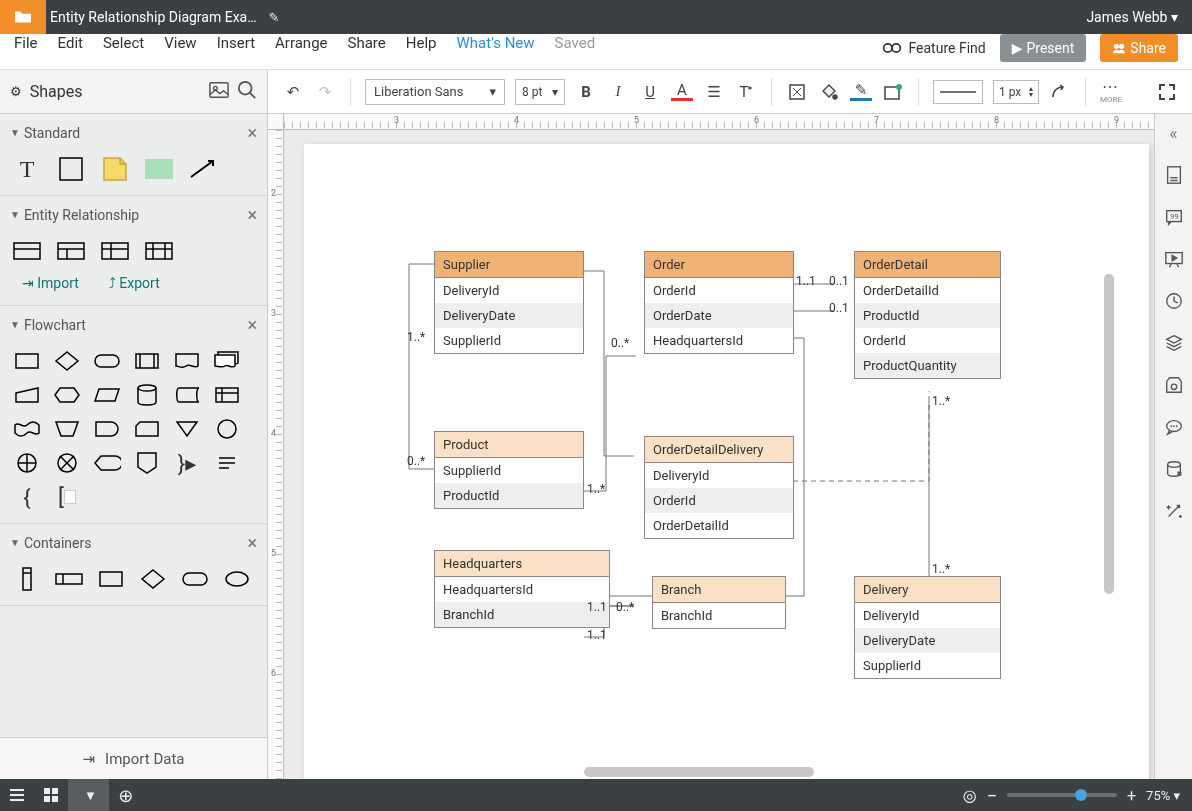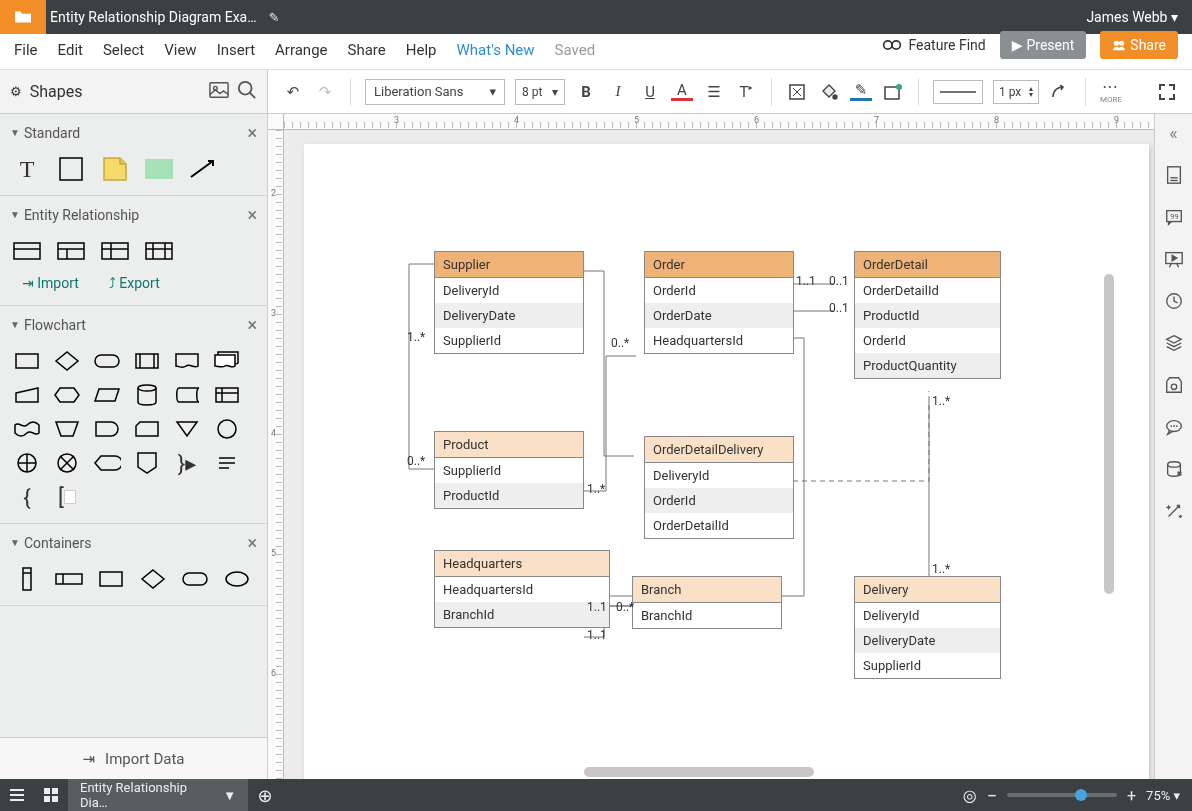--- a/index.html
+++ b/index.html
@@ -3,21 +3,21 @@
 <meta charset="utf-8">
 <style>
 *{box-sizing:border-box;margin:0;padding:0;font-family:-apple-system,BlinkMacSystemFont,"Segoe UI",Roboto,sans-serif}
 body{width:1192px;height:811px;overflow:hidden;background:#fff;font-size:13px;color:#333}
 .titlebar{height:34px;background:#3b4143;display:flex;align-items:center;color:#fff}
 .folder-icon{width:46px;height:34px;background:#f28e28;display:flex;align-items:center;justify-content:center}
 .folder-icon svg{width:20px;height:16px;fill:#fff}
 .doc-title{padding:0 4px;font-size:14px}
 .pencil{margin-left:8px;opacity:.85}
 .user{margin-left:auto;padding-right:14px;font-size:14px}
-.menubar{height:36px;border-bottom:1px solid #ddd;display:flex;align-items:flex-end;padding:10px 14px;gap:20px;font-size:15px}
+.menubar{height:36px;border-bottom:1px solid #ddd;display:flex;align-items:flex-start;padding:0 14px;gap:20px;font-size:15px}
 .menubar .link{color:#2f8bd8}
 .menubar .saved{color:#9a9a9a}
 .menubar .right{margin-left:auto;display:flex;align-items:center;gap:14px}
 .ff{display:flex;align-items:center;gap:6px;color:#333;font-size:14px}
 .btn{height:28px;border-radius:3px;display:flex;align-items:center;padding:0 12px;font-size:14px;color:#fff}
 .btn.present{background:#8a8f91}
 .btn.share{background:#f28e28}
 .toolbar-row{height:44px;display:flex;border-bottom:1px solid #ccc}
 .shapes-head{width:268px;display:flex;align-items:center;padding:0 10px;border-right:1px solid #ccc;background:#f3f3f3}
 .shapes-head .gear{margin-right:8px}
@@ -519,21 +519,21 @@
           <div class="eh">OrderDetailDelivery</div>
           <div class="er">DeliveryId</div>
           <div class="er alt">OrderId</div>
           <div class="er">OrderDetailId</div>
         </div>
         <div class="entity light" style="left:130px;top:406px;width:176px">
           <div class="eh">Headquarters</div>
           <div class="er">HeadquartersId</div>
           <div class="er alt">BranchId</div>
         </div>
-        <div class="entity light" style="left:328px;top:432px;width:150px">
+        <div class="entity light" style="left:348px;top:432px;width:134px">
           <div class="eh">Branch</div>
           <div class="er">BranchId</div>
         </div>
         <div class="entity light" style="left:550px;top:432px;width:147px">
           <div class="eh">Delivery</div>
           <div class="er">DeliveryId</div>
           <div class="er alt">DeliveryDate</div>
           <div class="er">SupplierId</div>
         </div>
 
@@ -616,21 +616,20 @@
     </div>
   <div class="ico">
       <svg width="16" height="16" viewBox="0 0 16 16" fill="#eee">
         <rect x="1" y="1" width="6" height="6"></rect>
         <rect x="9" y="1" width="6" height="6"></rect>
         <rect x="1" y="9" width="6" height="6"></rect>
         <rect x="9" y="9" width="6" height="6"></rect>
       </svg>
     </div>
   <div class="tab">
-      <span>Entity Relationship Dia…</span>
       <span class="dd">▼</span>
     </div>
   <div class="plus-tab">⊕</div>
   <div class="right">
     <span style="font-size:16px">◎</span>
     <span style="font-size:18px">−</span>
     <div class="slider">
         <div class="knob"></div>
       </div>
     <span style="font-size:16px">+</span>

